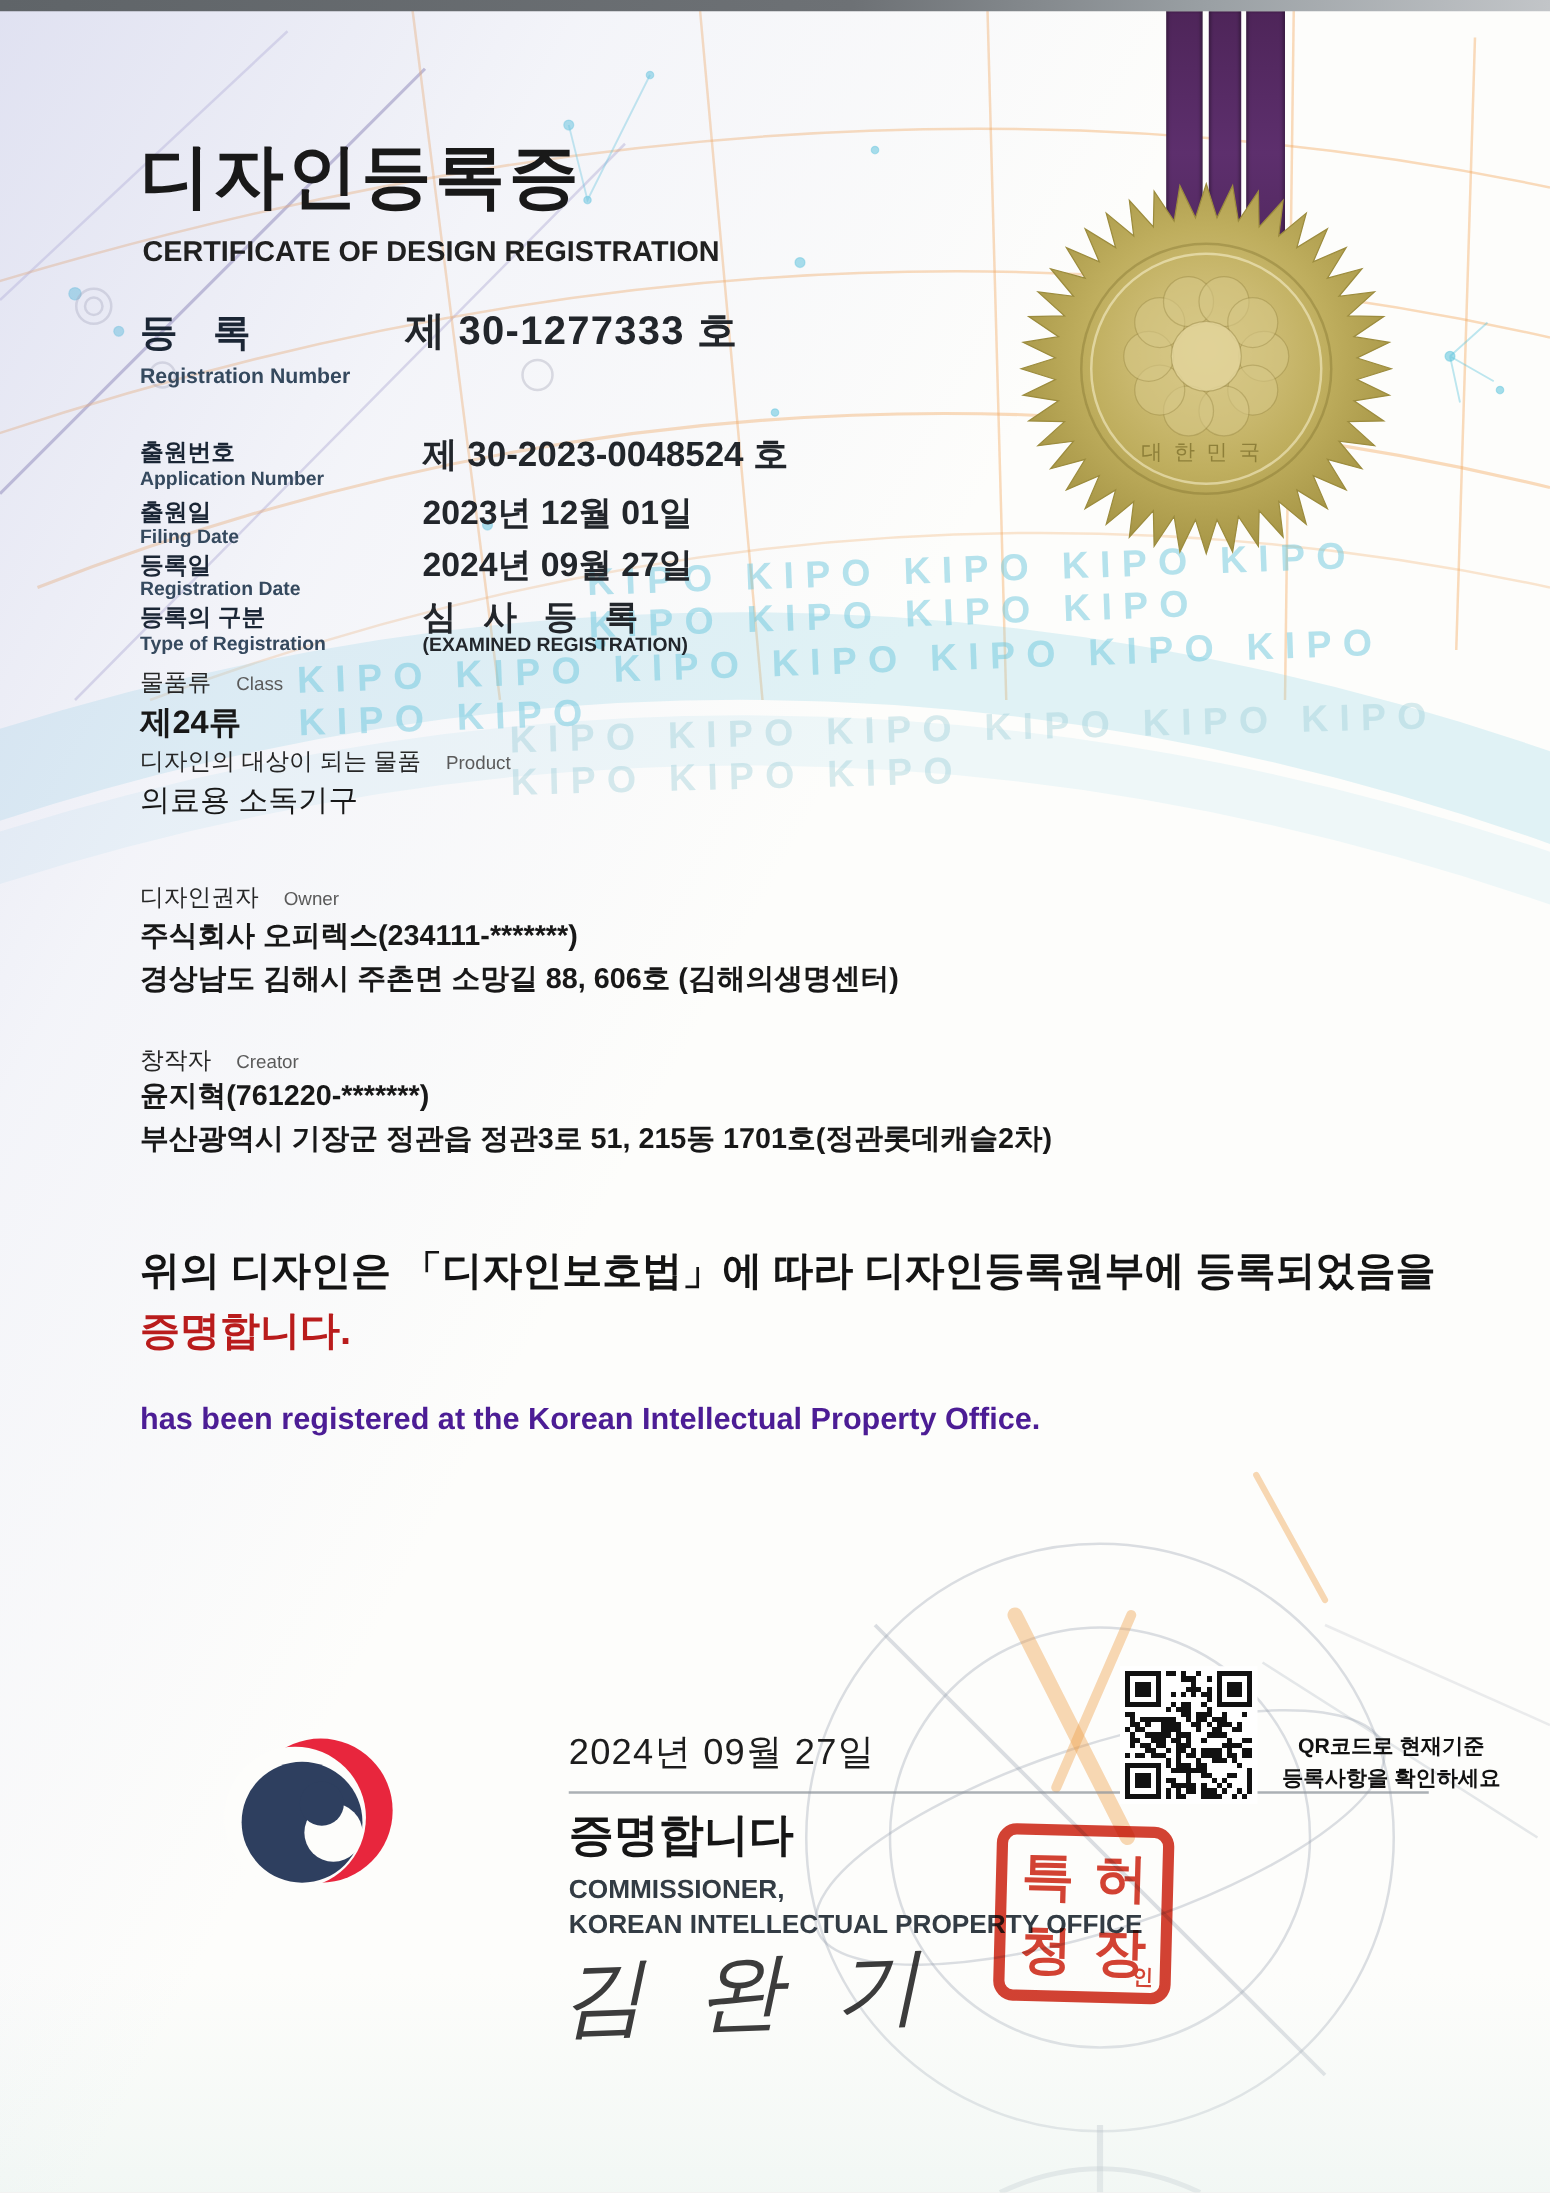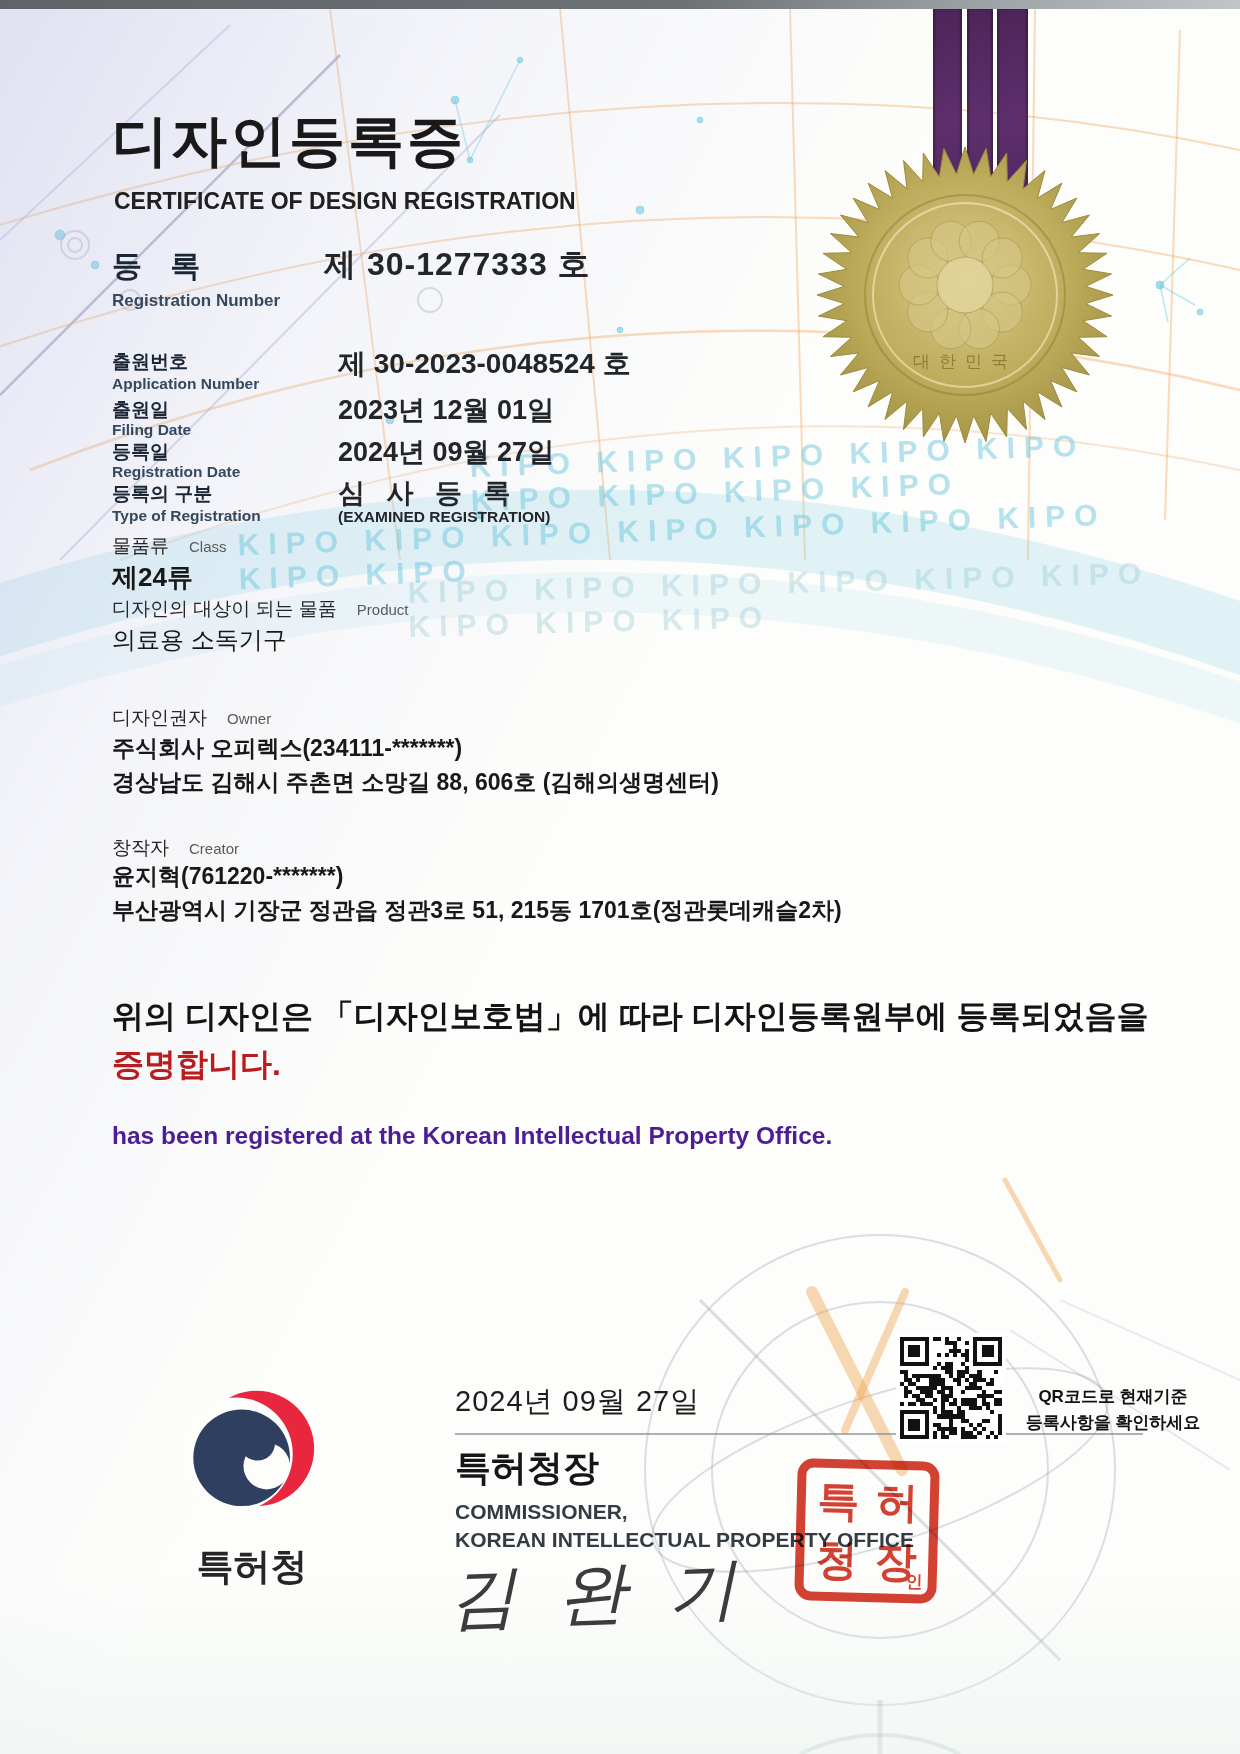--- a/index.html
+++ b/index.html
@@ -231,21 +231,21 @@
   </div>
   <div class="abs v-crt1 fld">윤지혁(761220-*******)</div>
   <div class="abs v-crt2 fld">부산광역시 기장군 정관읍 정관3로 51, 215동 1701호(정관롯데캐슬2차)</div>
 
   <div class="abs st-ko1 fld">위의 디자인은 「디자인보호법」에 따라 디자인등록원부에 등록되었음을</div>
   <div class="abs st-ko2 fld">증명합니다.</div>
   <div class="abs st-en2 fld">has been registered at the Korean Intellectual Property Office.</div>
 
   <div class="abs date">2024년 09월 27일</div>
   <div class="rule"></div>
-  <div class="abs comm-ko">특허청장</div>
+  <div class="abs comm-ko">증명합니다</div>
   <div class="abs comm-en1">COMMISSIONER,</div>
   <div class="abs comm-en2">KOREAN INTELLECTUAL PROPERTY OFFICE</div>
   <div class="abs signature">김완기</div>
 
   <div class="stamp">
     <div class="stamp-frame"></div>
     <div class="stamp-grid">
         <span class="stamp-char">특</span>
         <span class="stamp-char">허</span>
         <span class="stamp-char">청</span>
@@ -266,16 +266,15 @@
   </div>
 
   <svg class="emblem" width="160" height="158" viewBox="0 0 170 170">
     <circle cx="92" cy="78" r="62" fill="#e8263d"></circle>
     <circle cx="70" cy="84" r="61" fill="#fdfdfb"></circle>
     <circle cx="76" cy="88" r="52" fill="#2e3f5f"></circle>
     <circle cx="103" cy="97" r="25" fill="#fdfdfb"></circle>
     <circle cx="93" cy="72" r="19" fill="#2e3f5f"></circle>
   </svg>
   <div class="agency">
-    <div class="agency-ko">특허청</div>
   </div>
 
 </div>
 
 </body></html>

